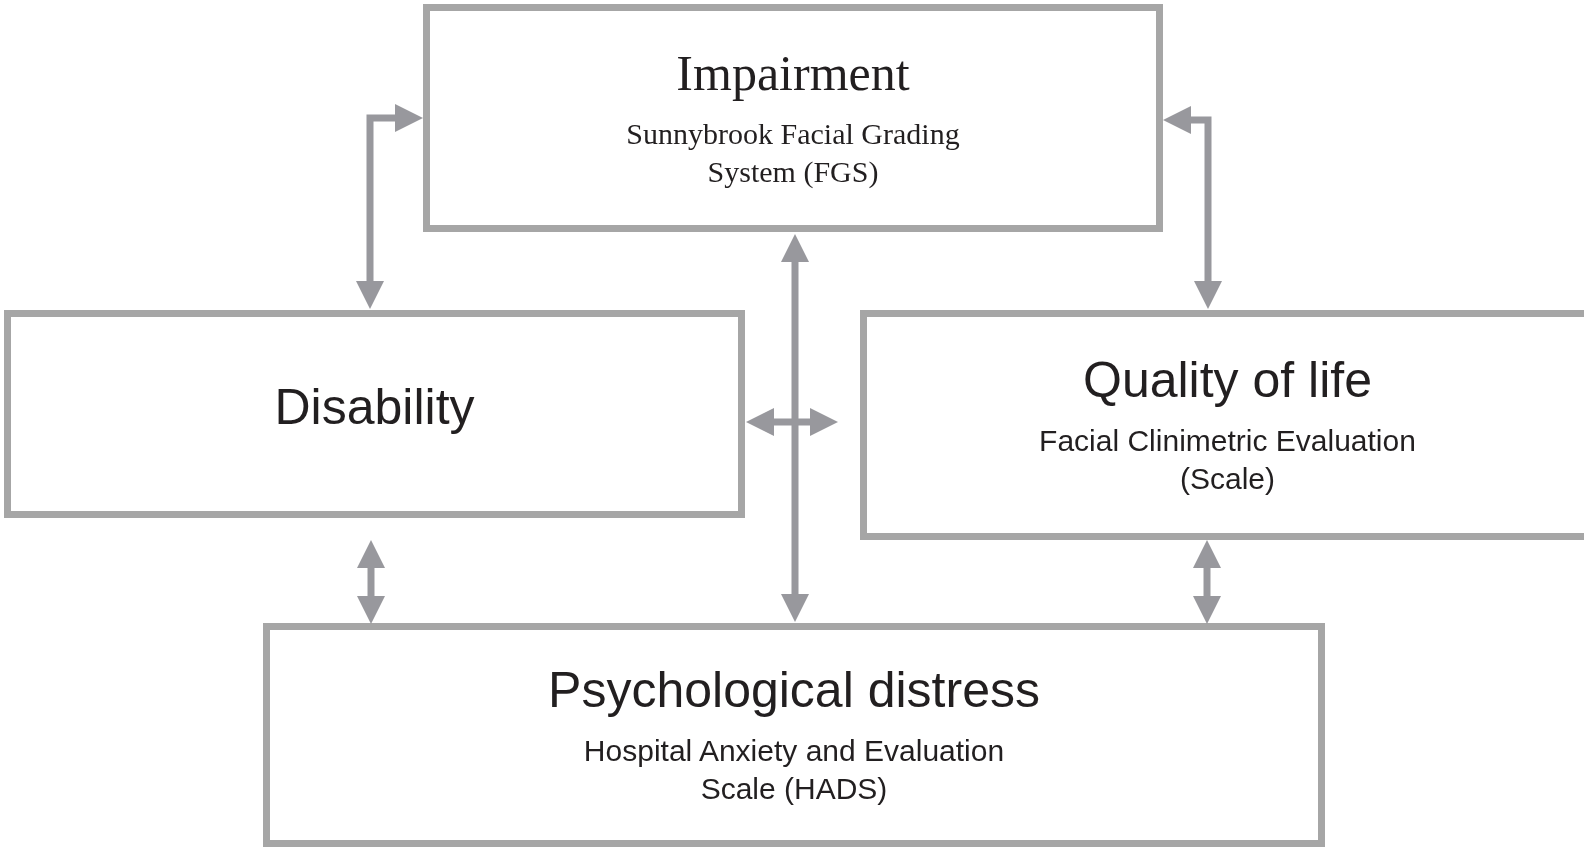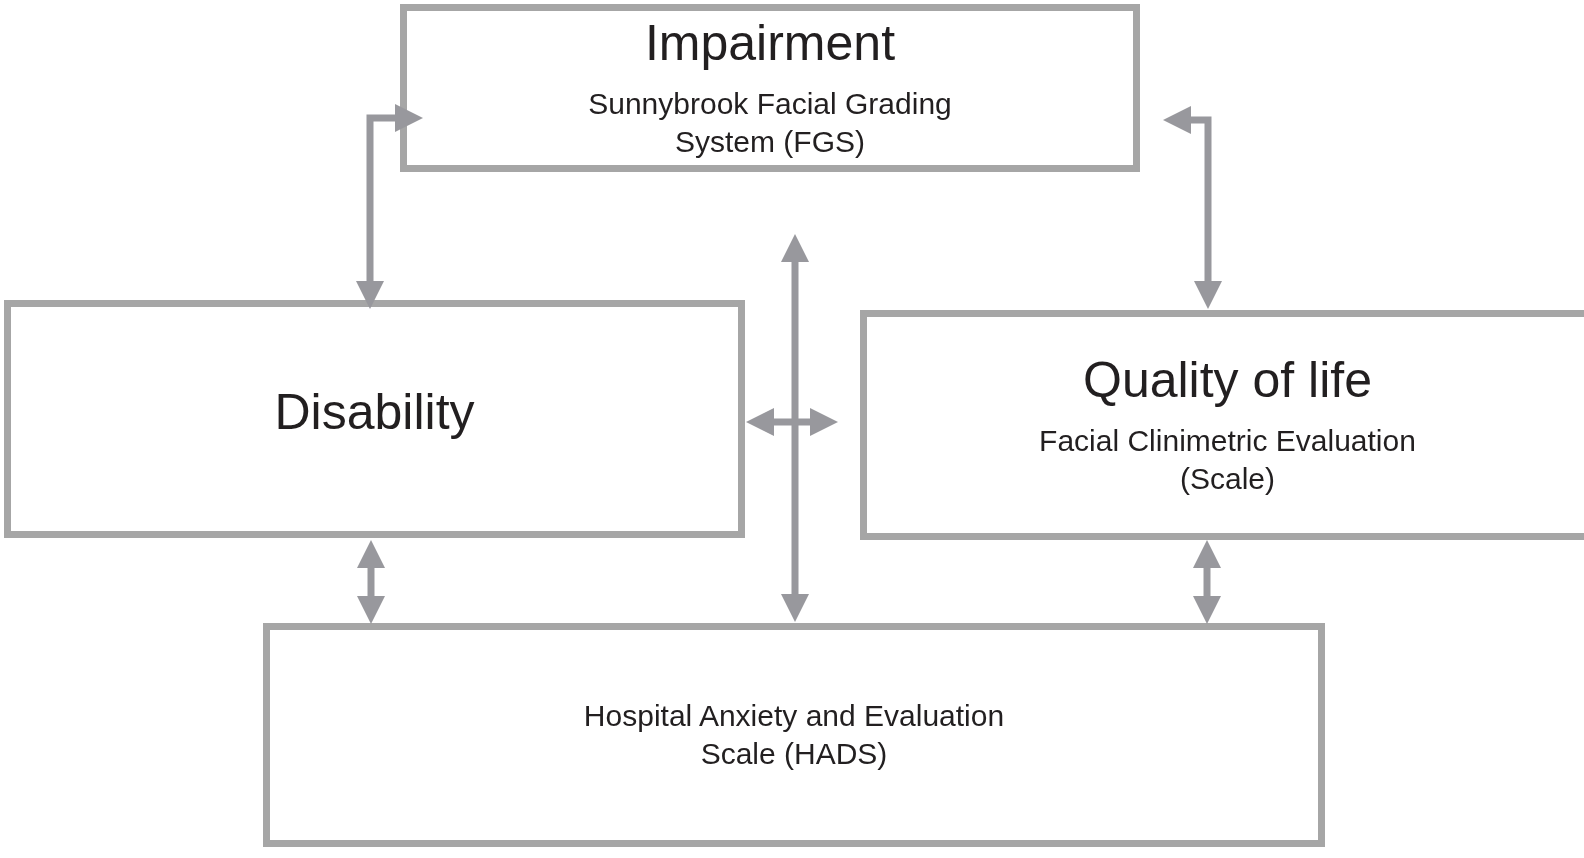--- a/index.html
+++ b/index.html
@@ -36,22 +36,22 @@
     margin:0 0 12px 0;
     font-weight:400;
   }
   .node-subtitle{
     font-size:30px;
     line-height:1.27;
     margin:0;
     white-space:pre-line;
     font-weight:400;
   }
-  #node-impairment{left:400px;top:4px;width:740px;height:168px;}
-  #node-disability{left:4px;top:300px;width:741px;height:238px;}
+  #node-impairment{left:423px;top:4px;width:740px;height:228px;font-family:Liberation Serif, serif;}
+  #node-disability{left:4px;top:310px;width:741px;height:208px;}
   #node-quality-of-life{left:860px;top:310px;width:735px;height:230px;}
   #node-psychological-distress{left:263px;top:623px;width:1062px;height:224px;}
   svg.arrows{
     position:absolute;inset:0;
     pointer-events:none;
   }
   svg.arrows polyline, svg.arrows line{
     stroke:var(--arrow);
     stroke-width:7;
     fill:none;
@@ -76,20 +76,21 @@
     <div class="node-title">Disability</div>
   </div>
 
   <div class="node" id="node-quality-of-life">
     <div class="node-title">Quality of life</div>
     <div class="node-subtitle">Facial Clinimetric Evaluation
 (Scale)</div>
   </div>
 
   <div class="node" id="node-psychological-distress">
+    <div class="node-title">Psychological distress</div>
     <div class="node-subtitle">Hospital Anxiety and Evaluation
 Scale (HADS)</div>
   </div>
 
   <svg class="arrows" width="1584" height="858" viewBox="0 0 1584 858">
 
     <g>
       <polyline points="398,118 370,118 370,288"></polyline>
       <polygon points="423,118 395,104 395,132"></polygon>
       <polygon points="370,309 356,281 384,281"></polygon>

